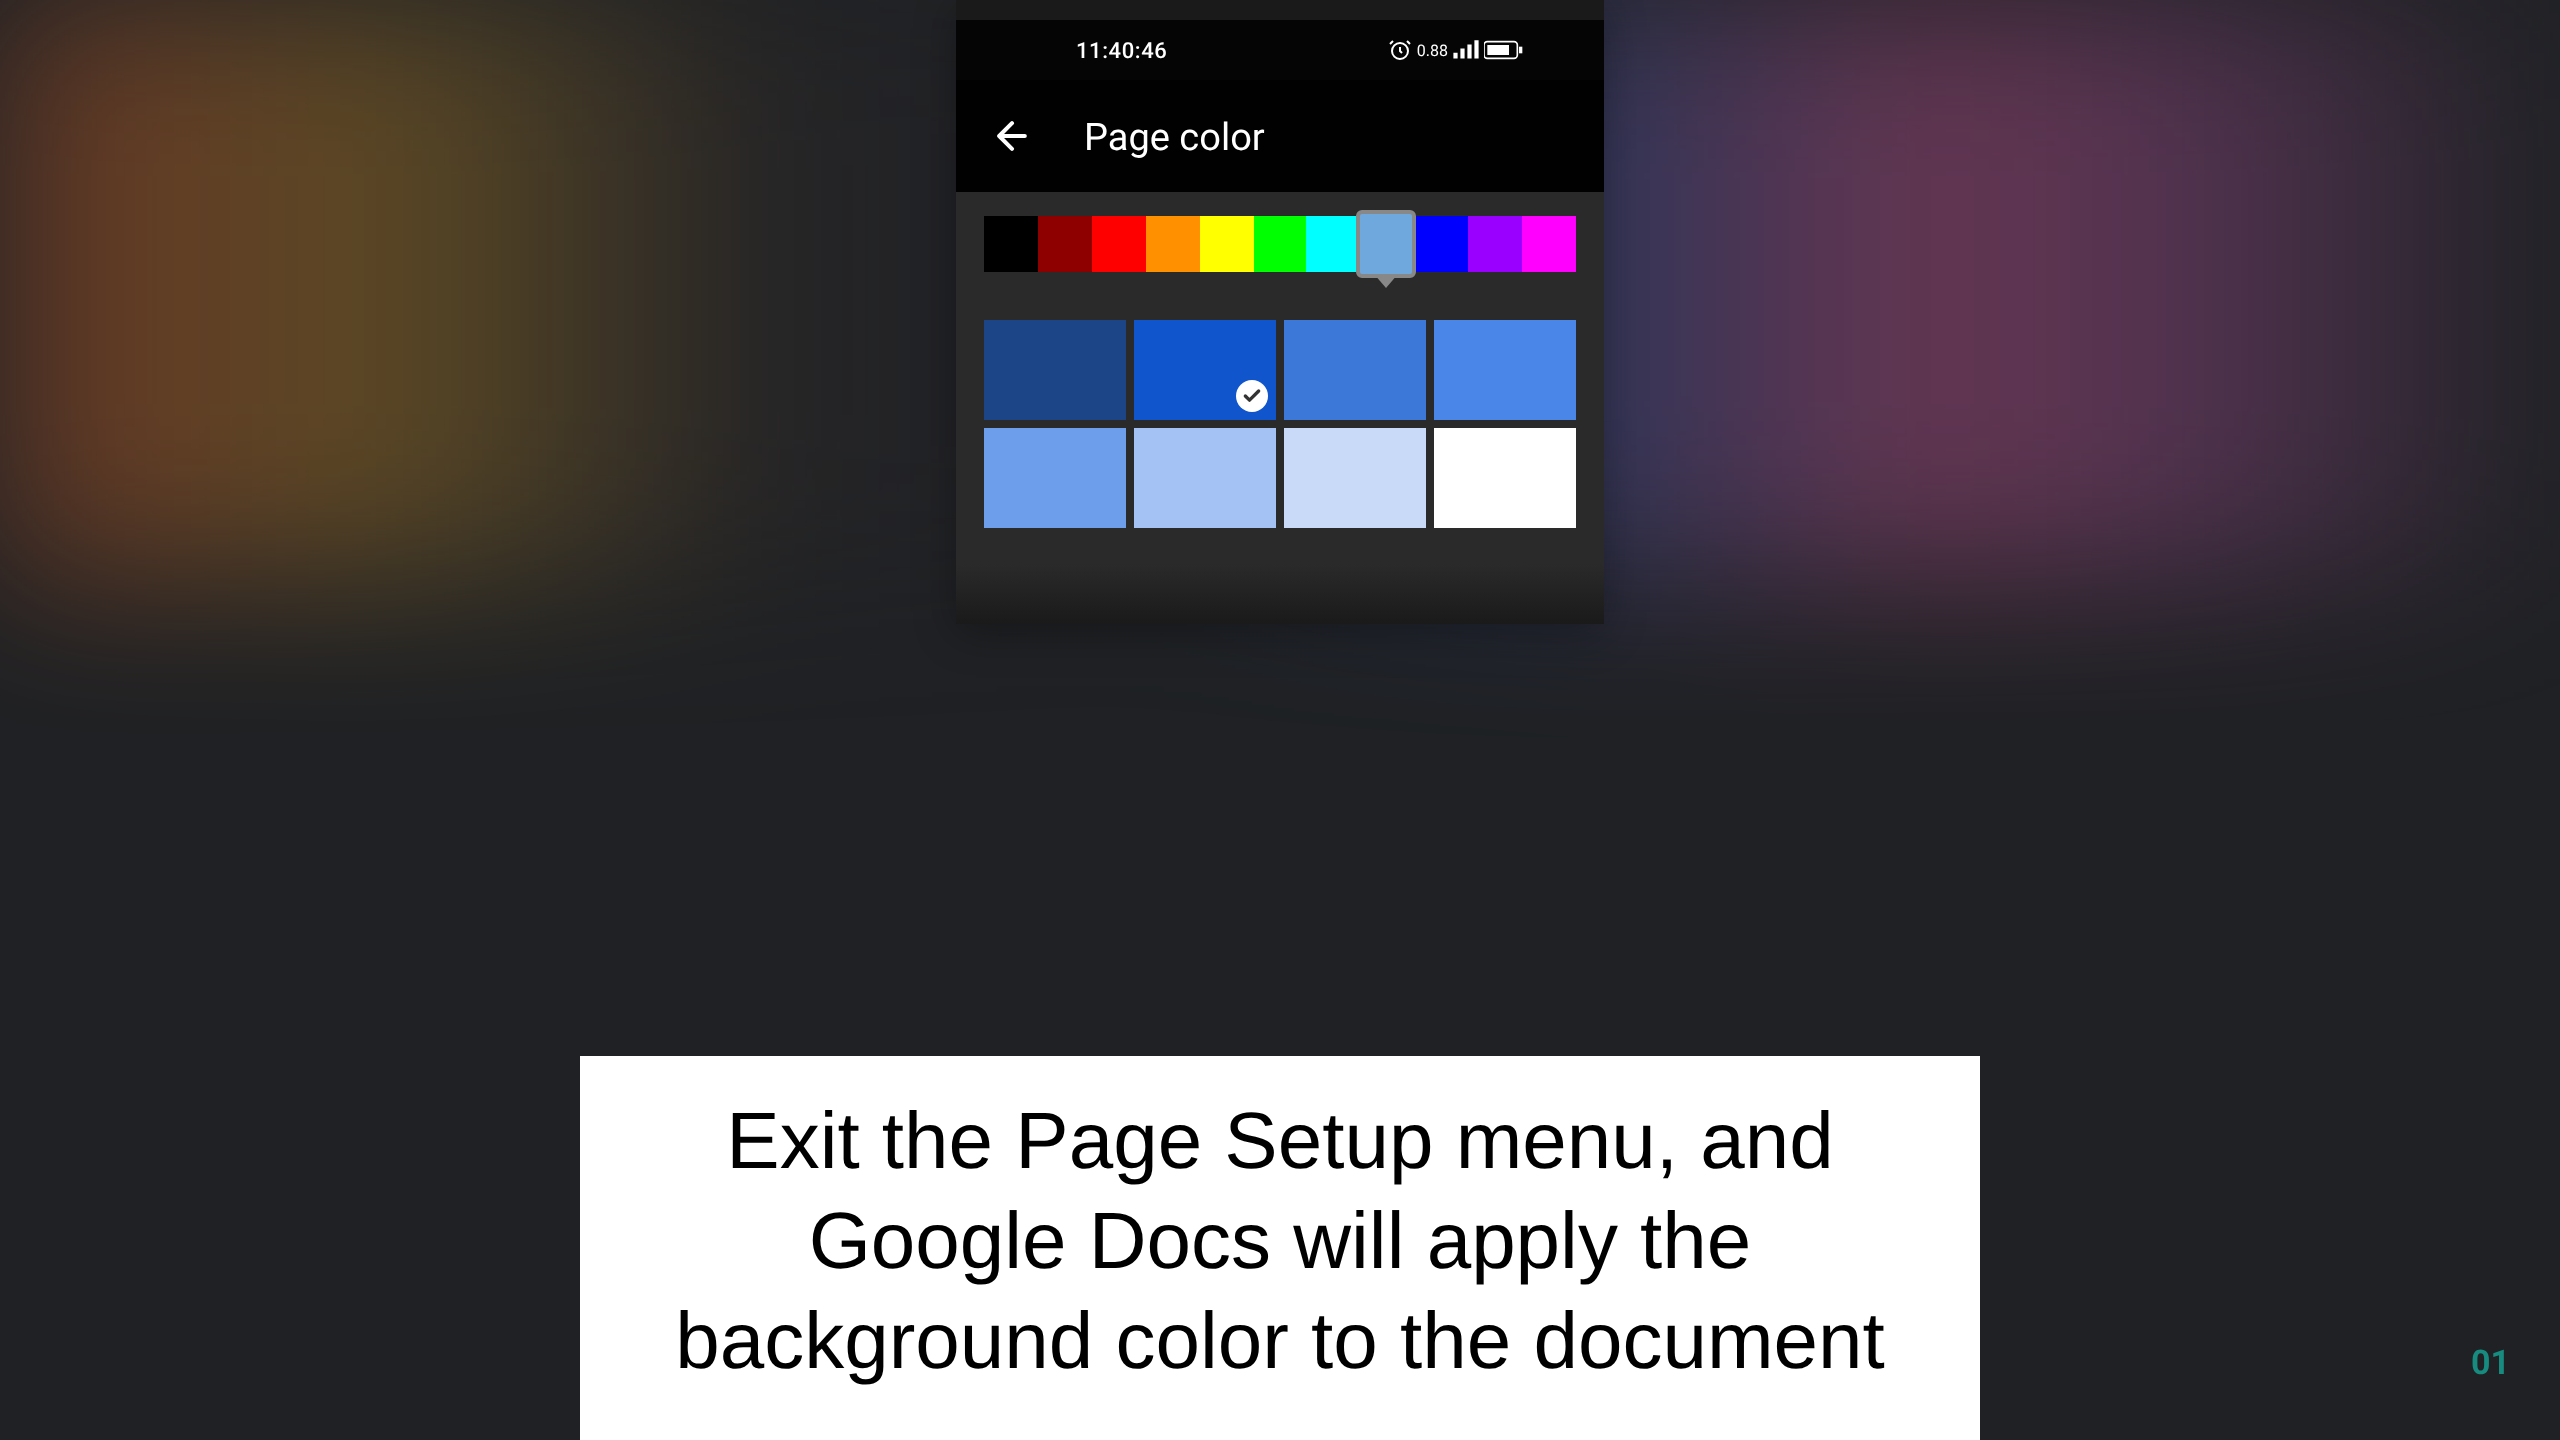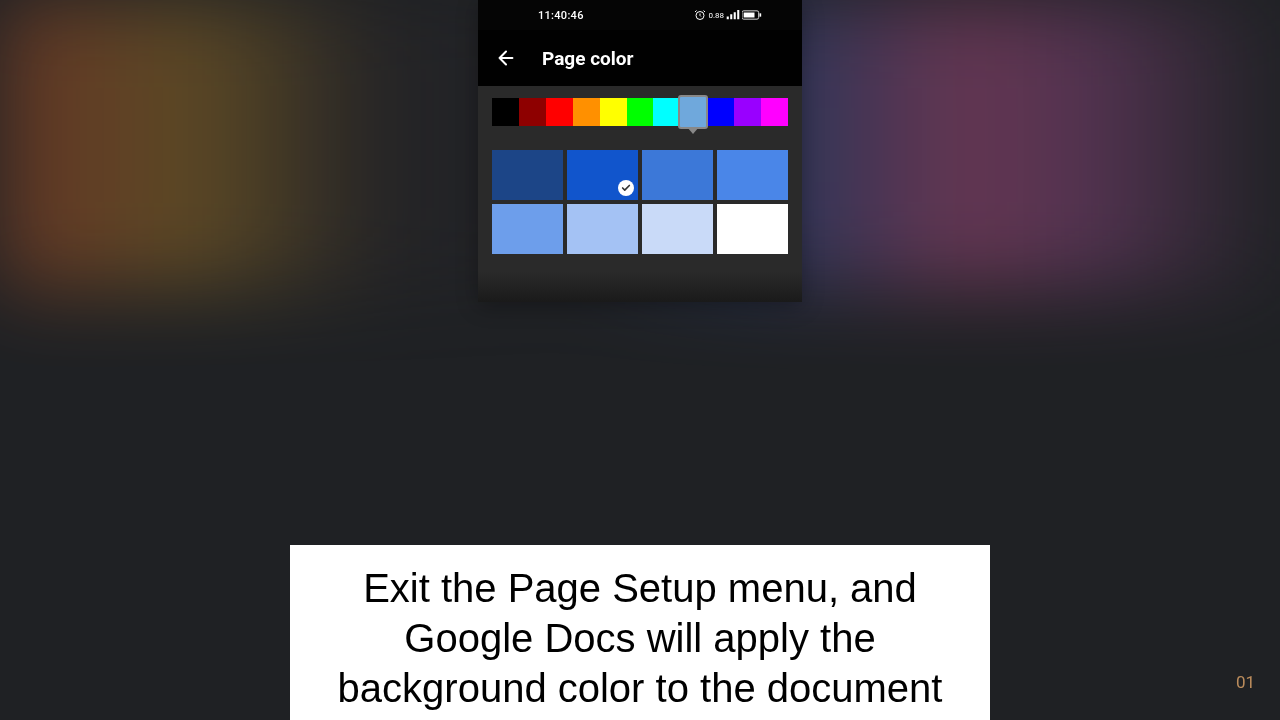--- a/index.html
+++ b/index.html
@@ -40,20 +40,21 @@
     }
     .status-bar {
       height: 30px;
       display: flex;
       align-items: center;
       justify-content: space-between;
       padding: 0 40px 0 60px;
       background: rgba(0,0,0,0.8);
       color: #fff;
       font-size: 11px;
+      margin-top: 10px;
     }
     .status-time { font-weight: 500; letter-spacing: 0.3px; }
     .status-right { display: flex; align-items: center; gap: 2px; }
     .app-bar {
       height: 56px;
       display: flex;
       align-items: center;
       padding: 0 16px;
       background: rgba(0,0,0,0.95);
       gap: 24px;
@@ -63,21 +64,21 @@
       height: 24px;
       color: #fff;
       cursor: pointer;
       display: flex;
       align-items: center;
       justify-content: center;
     }
     .app-title {
       color: #fff;
       font-size: 19px;
-      font-weight: 700;
+      font-weight: 400;
     }
     .color-picker-body {
       background: #2a2a2a;
       padding: 12px 14px 18px 14px;
     }
     .color-strip {
       display: flex;
       height: 28px;
       margin-bottom: 24px;
       position: relative;
@@ -133,37 +134,37 @@
     .phone-fade {
       height: 30px;
       background: linear-gradient(180deg, #2a2a2a 0%, rgba(42,42,42,0) 100%);
     }
     .caption-box {
       position: absolute;
       left: 290px;
       bottom: 0;
       width: 700px;
       background: #fff;
-      padding: 18px 28px 7px 28px;
+      padding: 18px 28px 24px 28px;
       z-index: 5;
       text-align: center;
     }
     .caption-text {
       font-size: 40px;
       line-height: 1.25;
       color: #000;
       font-family: Verdana, Geneva, sans-serif;
     }
     .timestamp-corner {
       position: absolute;
       bottom: 28px;
       right: 25px;
-      color: #fdba74;
+      color: #14b8a6;
       font-size: 17px;
-      font-weight: 400;
+      font-weight: 700;
       opacity: 0.7;
     }
   </style>
 </head>
 <body>
 
 <div class="bg-gradient"></div>
 
 <div class="phone-panel">
   <div class="status-bar">

